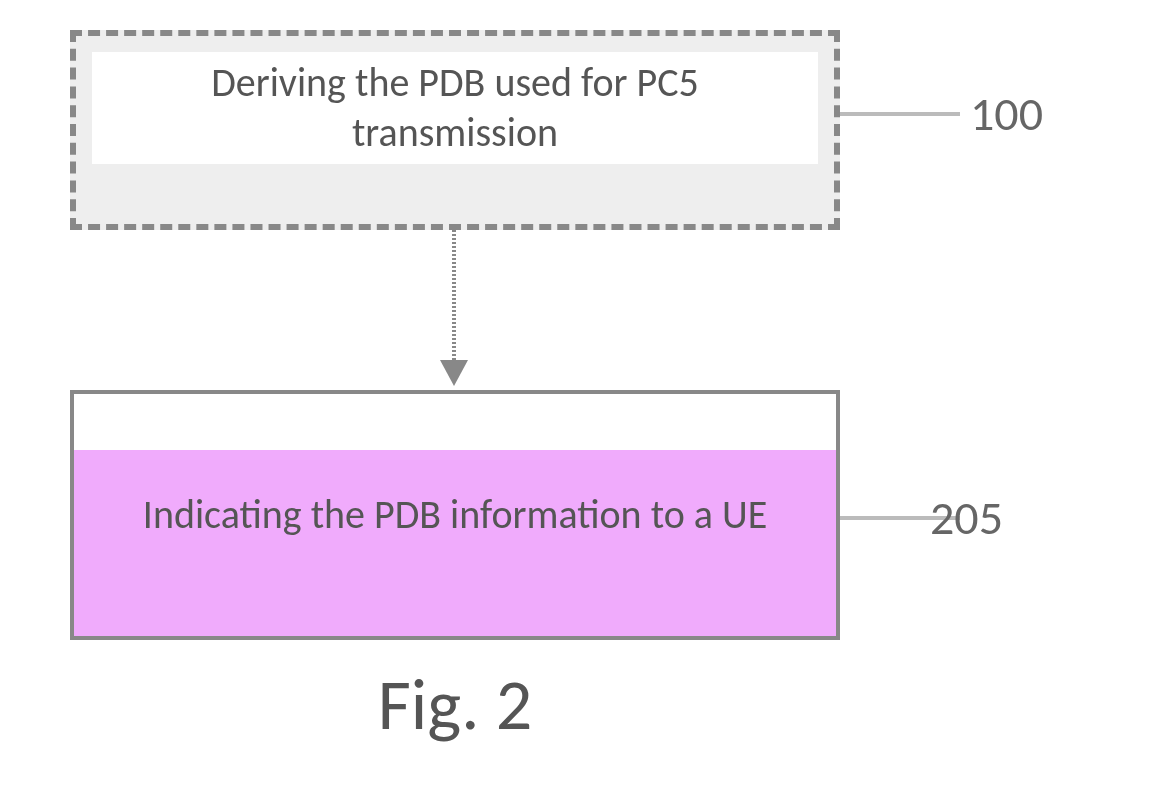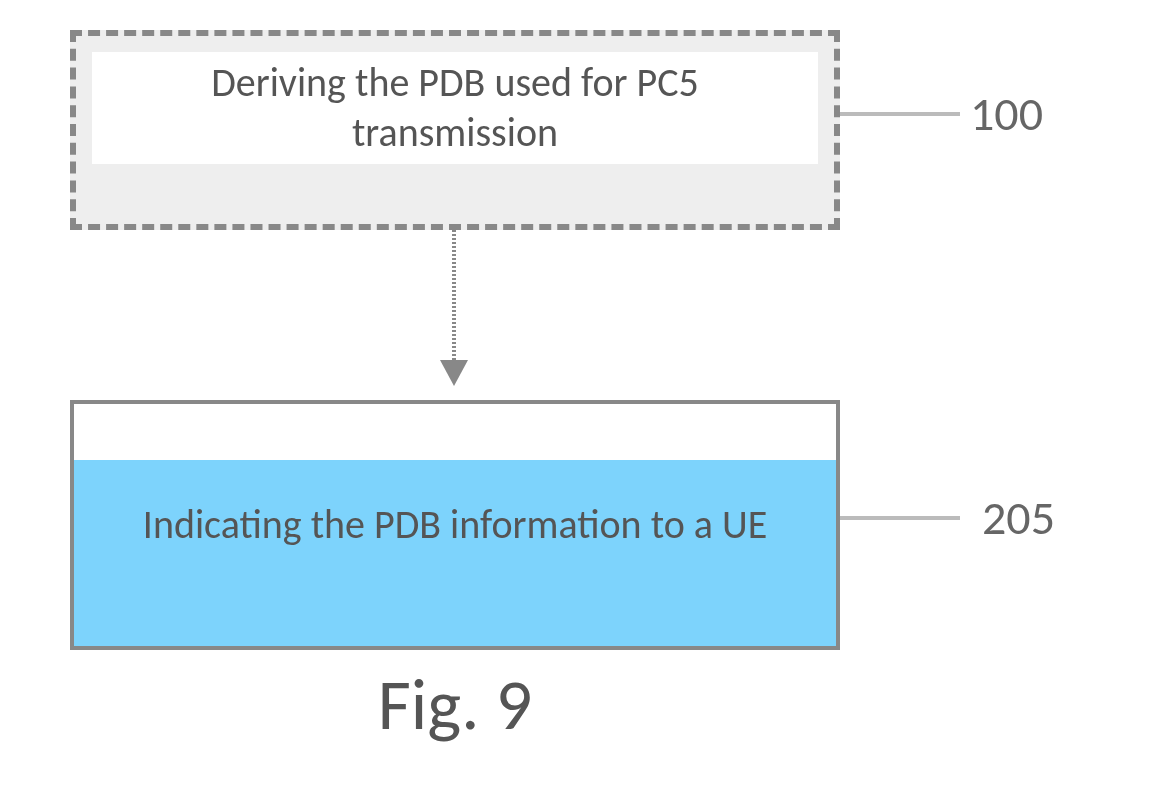--- a/index.html
+++ b/index.html
@@ -42,25 +42,25 @@
     top: 16px;
     bottom: 60px;
     background: #ffffff;
     display: flex;
     align-items: center;
     justify-content: center;
     padding: 0 40px;
   }
   .box-solid {
     left: 70px;
-    top: 400px;
+    top: 390px;
     width: 770px;
     height: 250px;
     border: 4px solid #888888;
-    background: #7dd3fc;
+    background: #f0abfc;
   }
   .box-solid .whitecap {
     position: absolute;
     left: 0;
     right: 0;
     top: 0;
     height: 56px;
     background: #ffffff;
   }
   .box-solid .label {
@@ -81,21 +81,21 @@
     left: 840px;
     top: 516px;
     width: 120px;
   }
   .num {
     position: absolute;
     font-size: 48px;
     color: #666;
   }
   .num-200 { left: 970px; top: 84px; }
-  .num-205 { left: 982px; top: 488px; }
+  .num-205 { left: 930px; top: 488px; }
   .caption {
     position: absolute;
     left: 0;
     width: 910px;
     top: 660px;
     text-align: center;
     font-size: 72px;
     color: #555;
   }
   .arrow-shaft {
@@ -135,15 +135,15 @@
   <div class="arrow-shaft"></div>
   <div class="arrow-head"></div>
 
   <div class="box box-solid">
     <div class="whitecap"></div>
     <span class="label">Indicating the PDB information to a UE</span>
   </div>
   <div class="callout callout-205"></div>
   <div class="num num-205">205</div>
 
-  <div class="caption">Fig. 9</div>
+  <div class="caption">Fig. 2</div>
 
 </div>
 
 </body></html>

